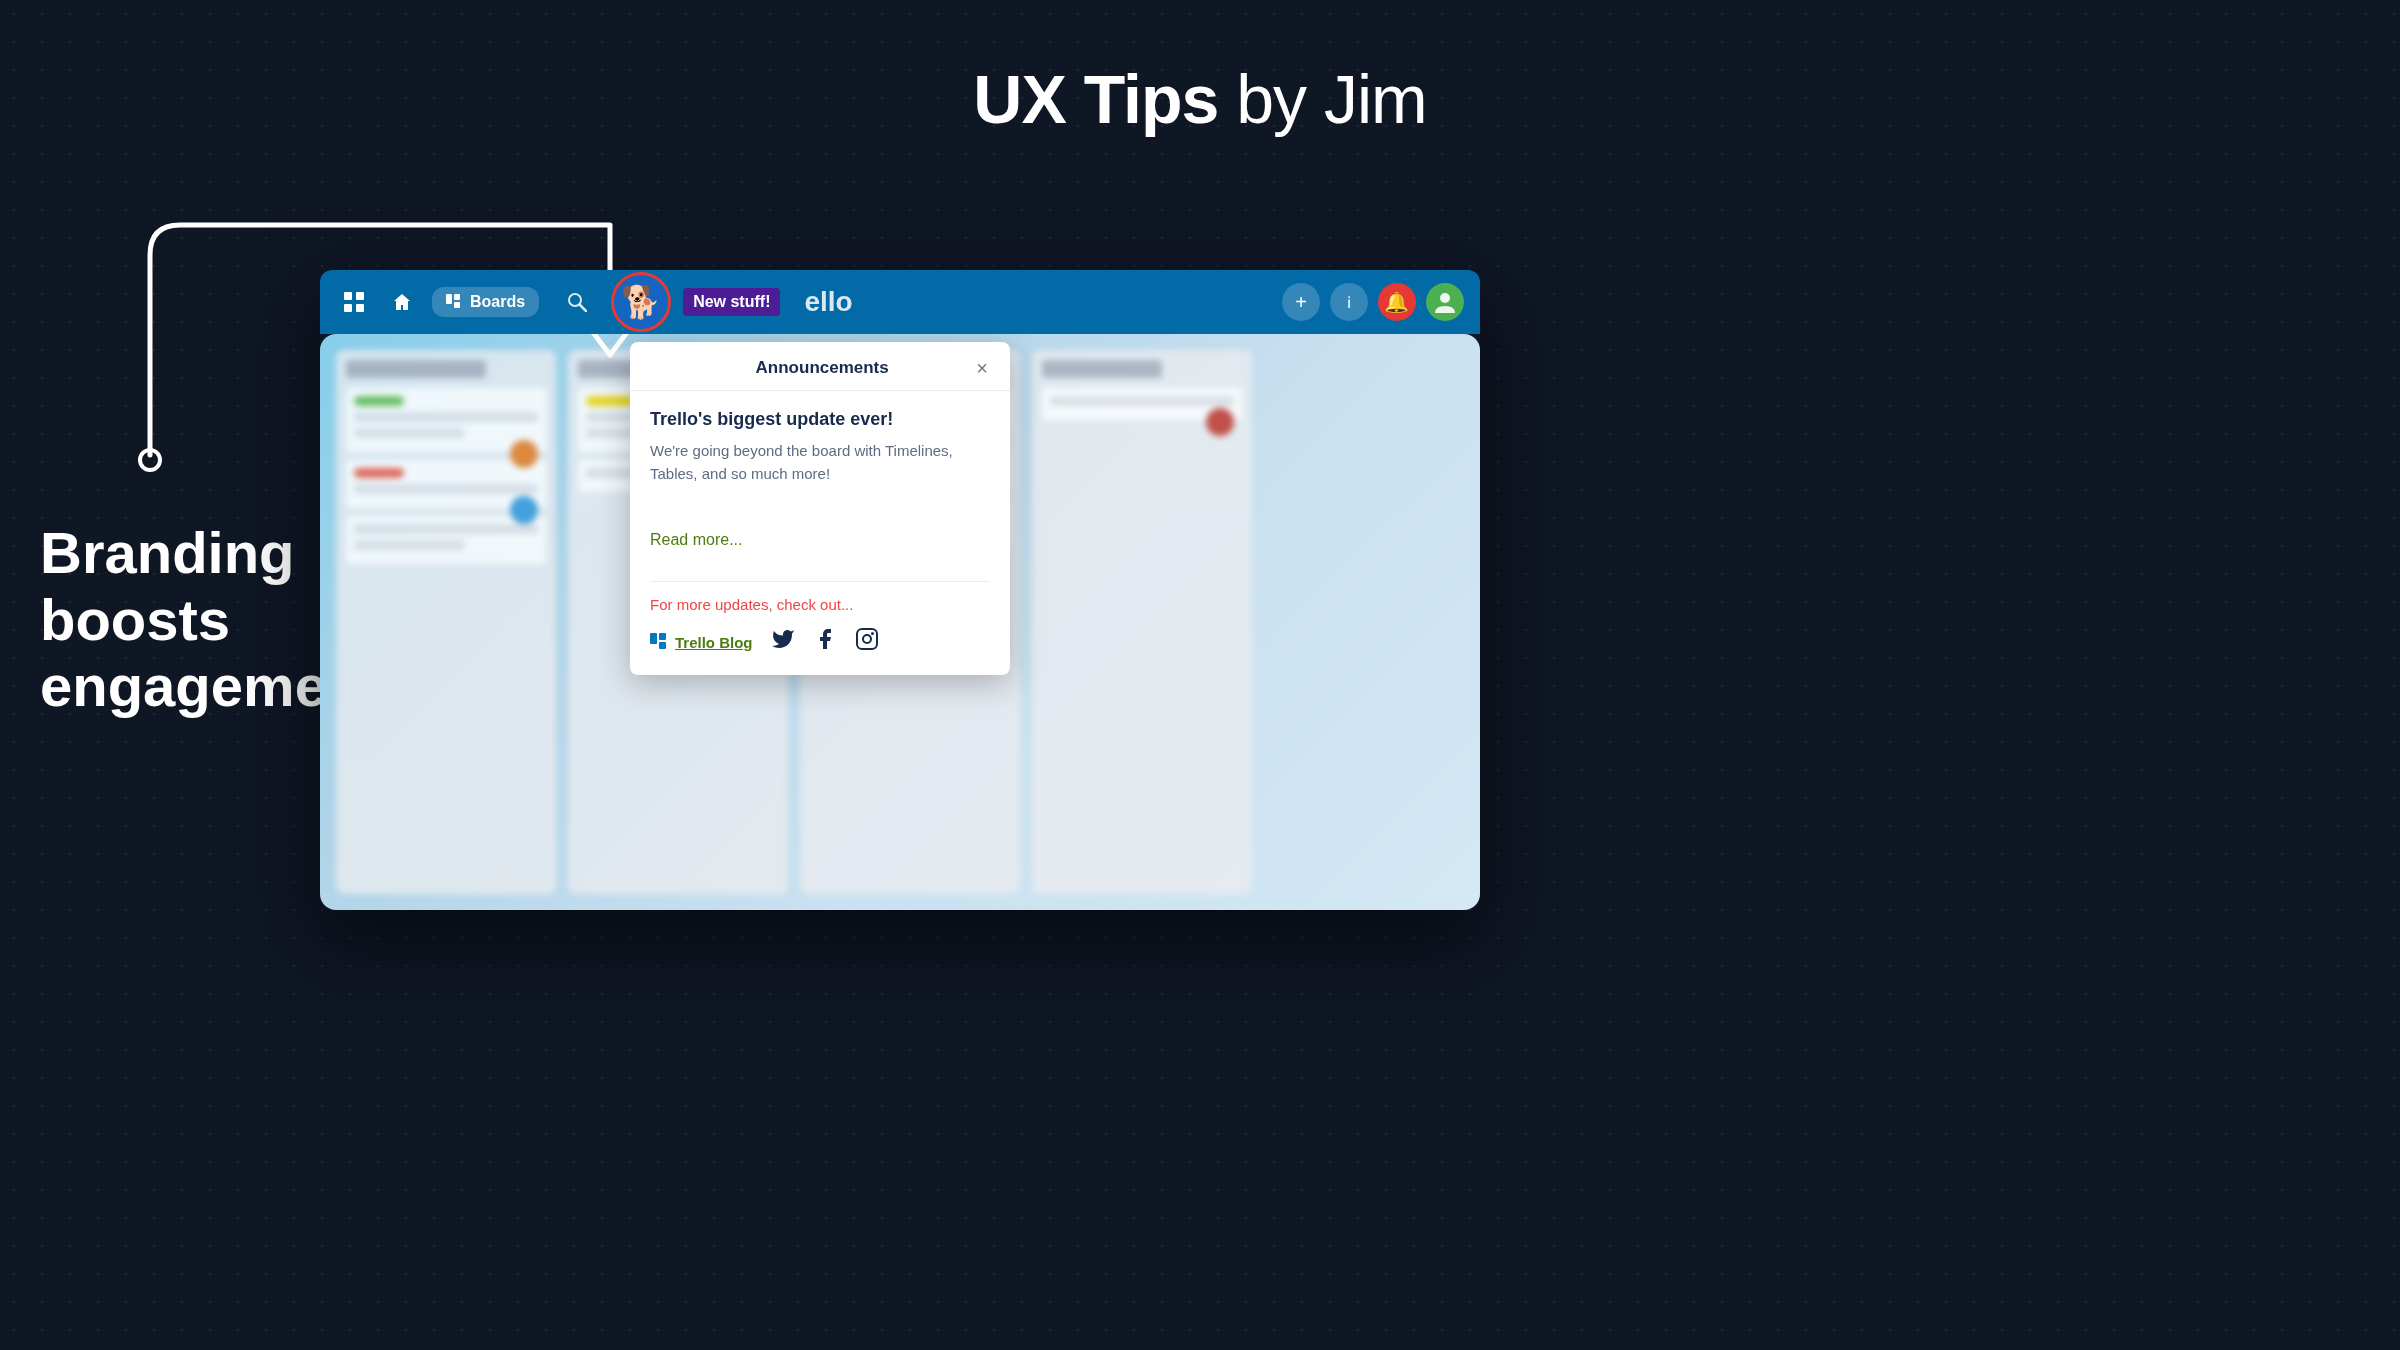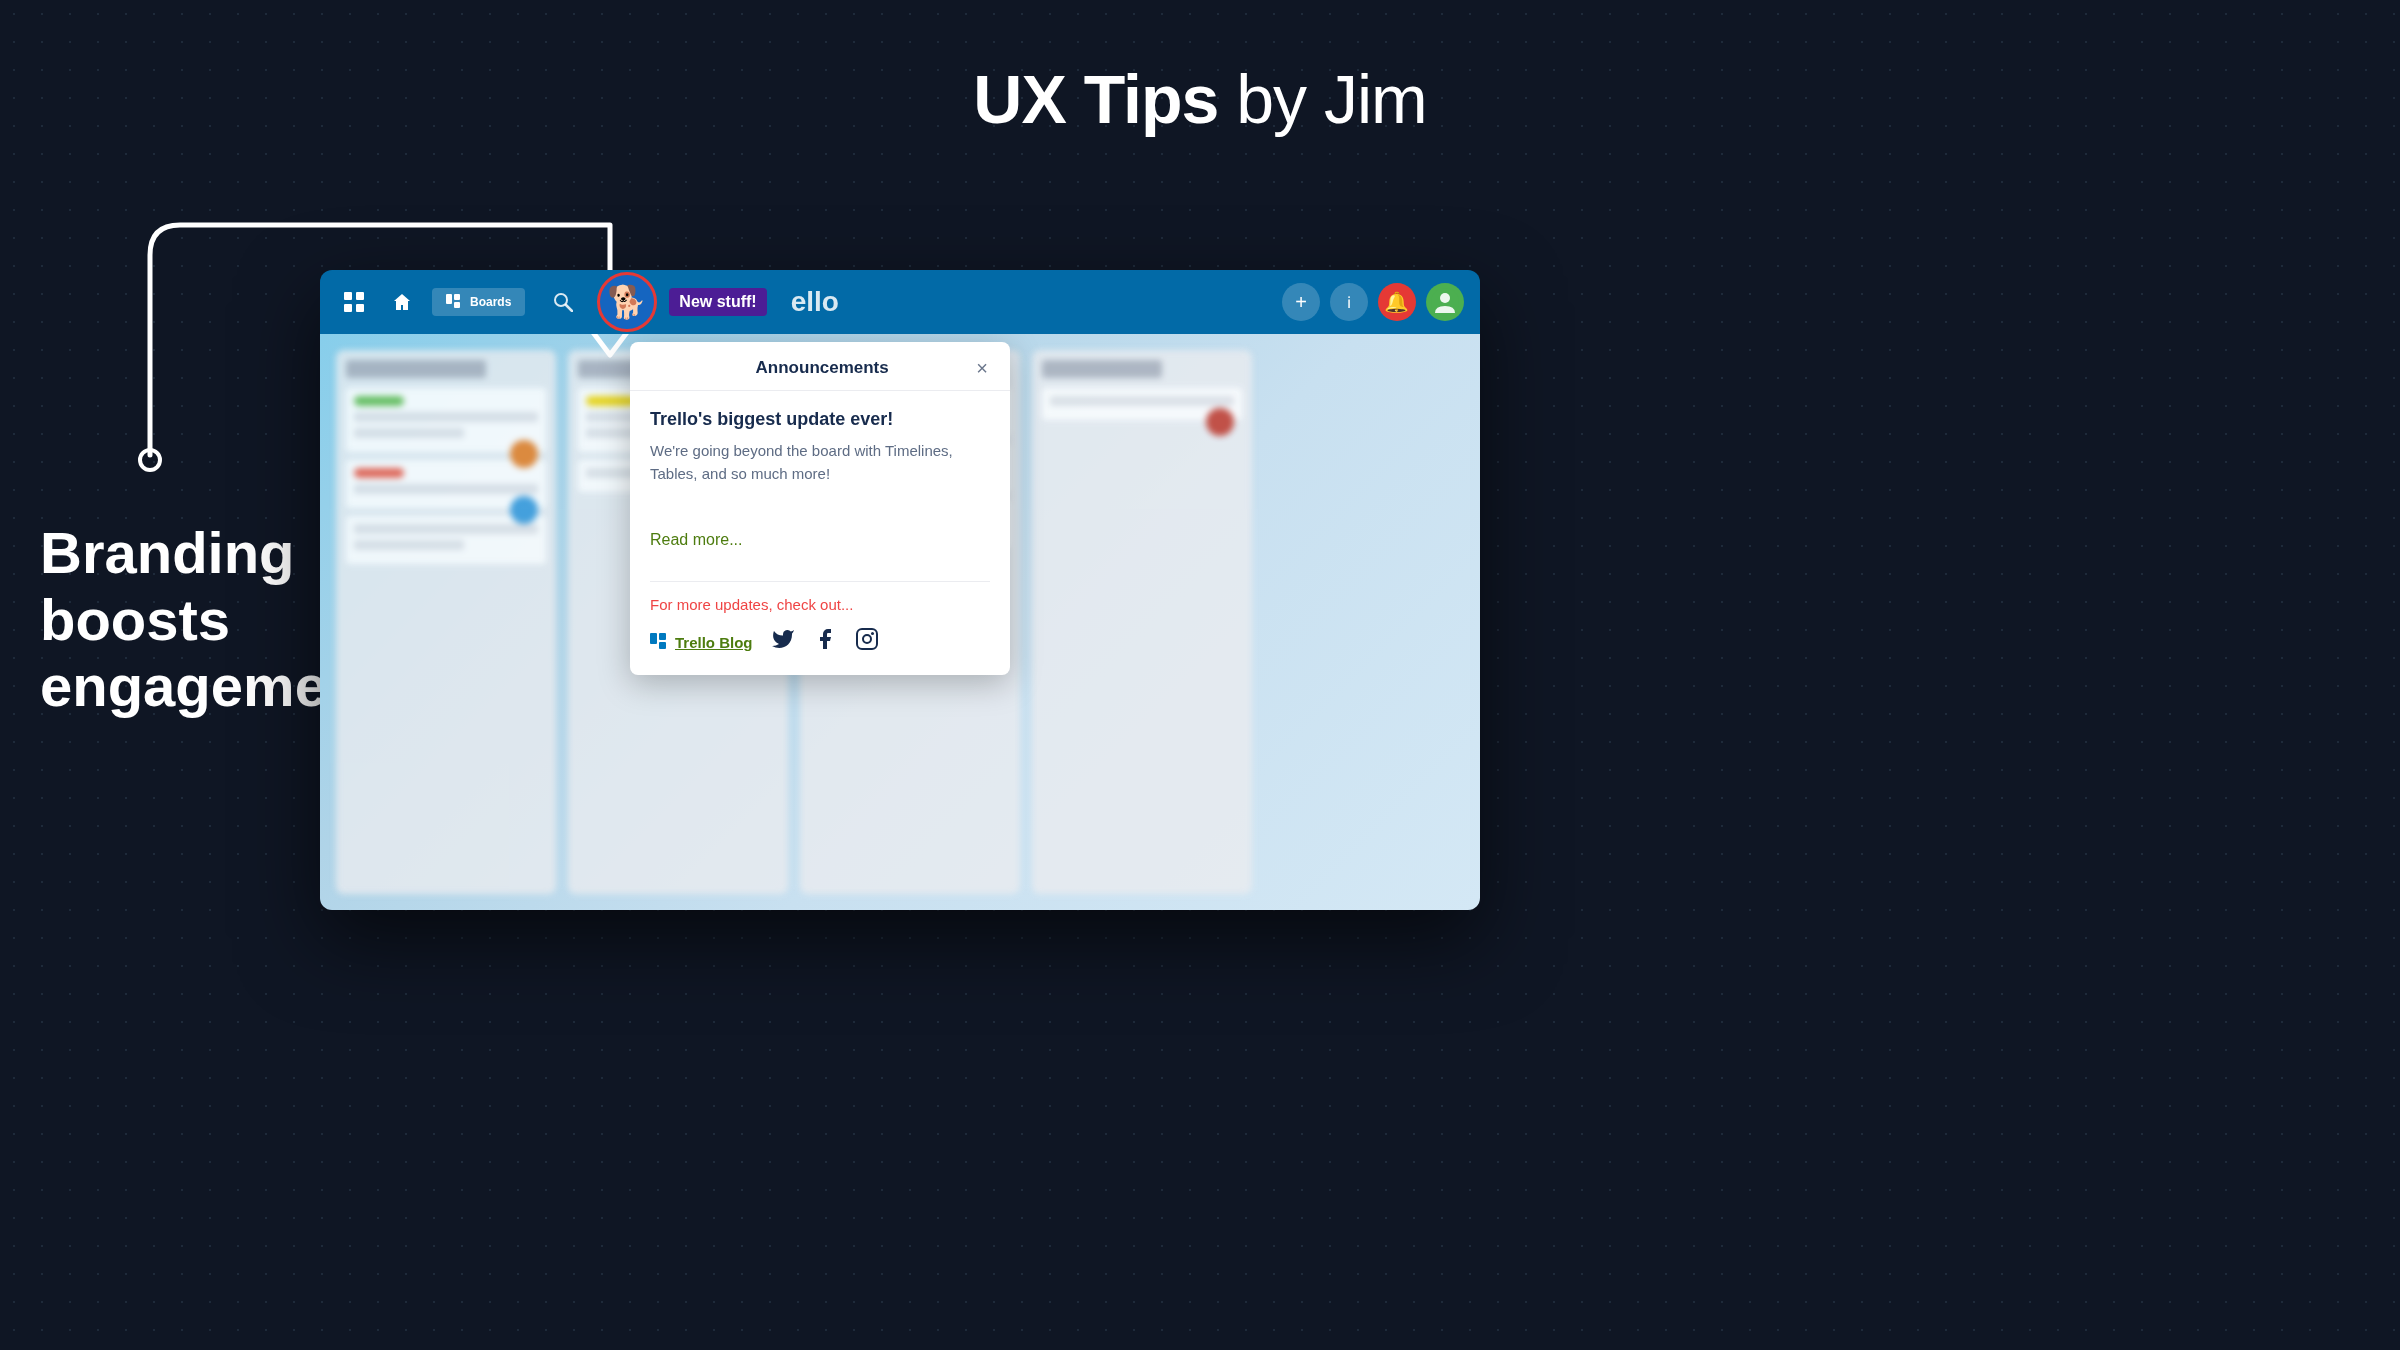--- a/index.html
+++ b/index.html
@@ -82,24 +82,24 @@
       width: 36px;
       height: 36px;
       border-radius: 4px;
     }
 
     .toolbar-boards-btn {
       display: flex;
       align-items: center;
       gap: 8px;
       background: rgba(255,255,255,0.2);
-      border-radius: 4px;
+      border-radius: 12px;
       padding: 6px 14px;
       color: #fff;
-      font-size: 12px;
+      font-size: 16px;
       font-weight: 600;
       cursor: pointer;
     }
 
     .toolbar-search {
       color: rgba(255,255,255,0.85);
       font-size: 22px;
       margin-left: 8px;
       cursor: pointer;
     }
@@ -176,20 +176,21 @@
       font-weight: 700;
     }
 
     
     .browser-content {
       width: 100%;
       height: calc(100% - 64px);
       background: linear-gradient(135deg, #87CEEB 0%, #B0D4E8 30%, #C8E0F0 60%, #D4E8F5 100%);
       position: relative;
       overflow: hidden;
+      border-radius: 16px;
     }
 
     
     .board-blur-overlay {
       position: absolute;
       top: 0; left: 0; right: 0; bottom: 0;
       display: flex;
       gap: 12px;
       padding: 16px;
       filter: blur(3px);

